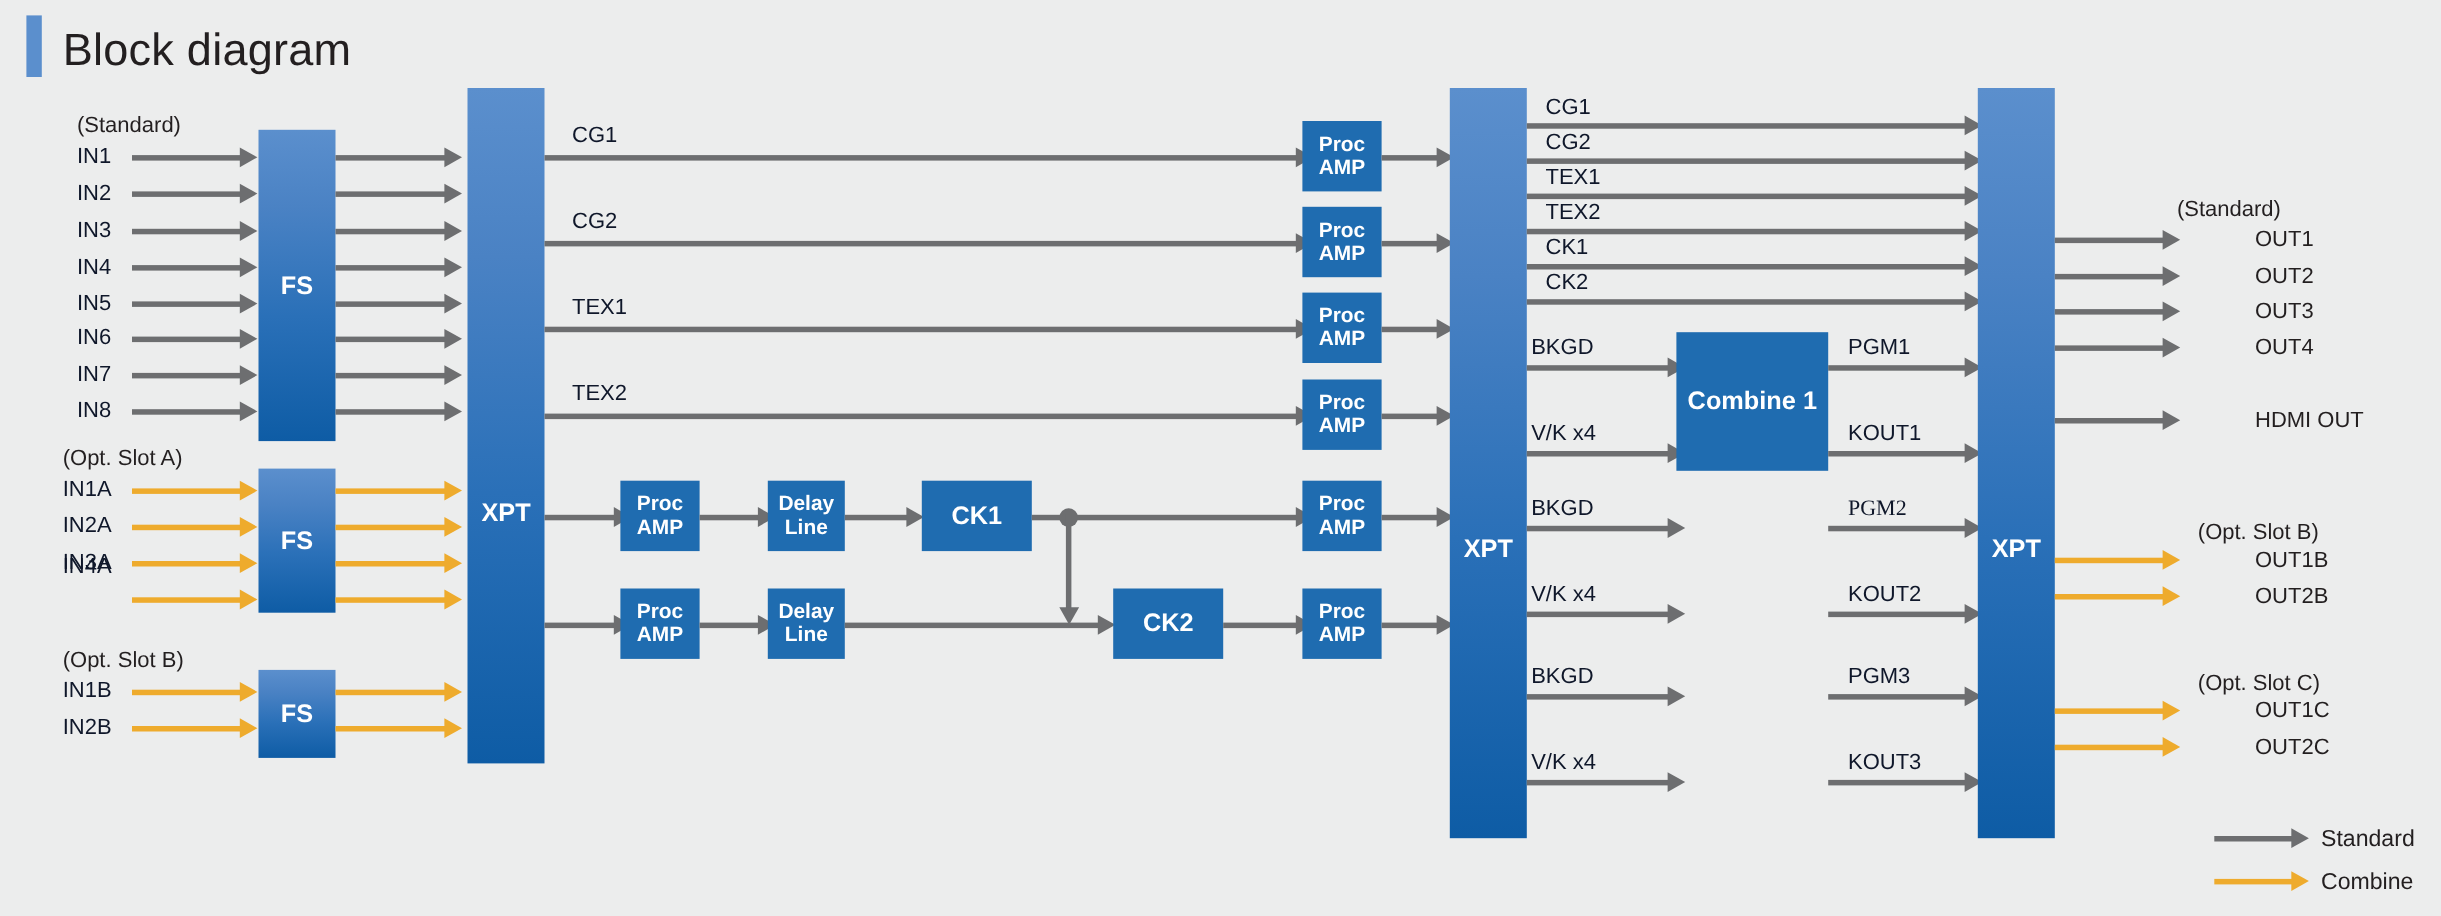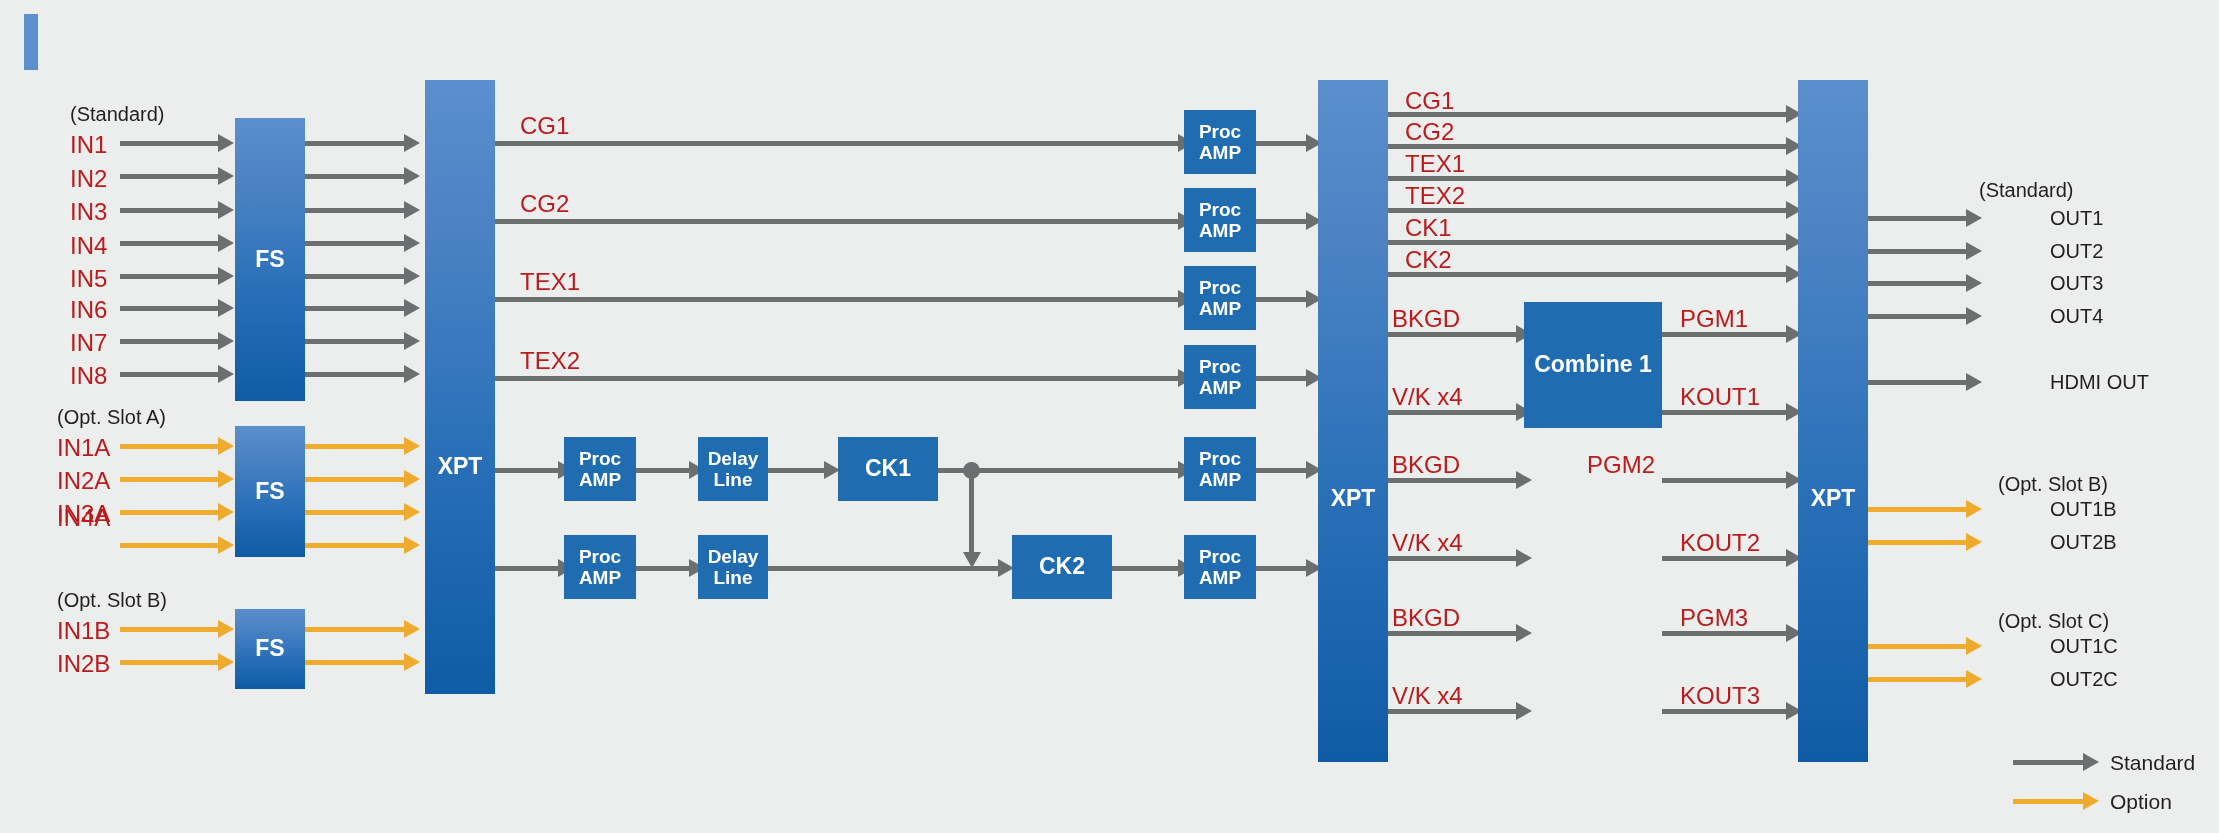--- a/index.html
+++ b/index.html
@@ -30,21 +30,21 @@
   .blk-solid{background:#1f6cb0;}
   .blk span{display:block;}
 
   .fs-label{font-size:23px;font-weight:bold;}
   .xpt-label{font-size:23px;font-weight:bold;}
   .small-blk{font-size:19px;font-weight:bold;}
   .ck-blk{font-size:23px;font-weight:bold;}
   .comb-blk{font-size:23px;font-weight:bold;}
 
   
-  .lbl{position:absolute;font-size:24px;color:#b91c1c;white-space:nowrap;}
+  .lbl{position:absolute;font-size:20px;color:#0f172a;white-space:nowrap;}
   .lbl-grp{position:absolute;font-size:20px;color:#231f20;white-space:nowrap;}
   .lbl-r{position:absolute;font-size:20px;color:#231f20;white-space:nowrap;}
 
   
   .line{position:absolute;height:5px;}
   .line.std{background:#6d6e70;}
   .line.opt{background:#eeab2d;}
 
   .arrow{position:absolute;width:0;height:0;
          border-top:9px solid transparent;border-bottom:9px solid transparent;}
@@ -57,20 +57,21 @@
          border-top:16px solid #6d6e70;}
   .dot{position:absolute;width:17px;height:17px;border-radius:50%;background:#6d6e70;}
   .legend-text{position:absolute;font-size:21px;color:#231f20;white-space:nowrap;}
 </style>
 </head>
 <body>
 
 <div id="stage">
 
   <div class="title-bar"></div>
+  <div class="title-text">Block diagram</div>
 
   <div class="lbl-grp" style="left:70px;top:103px;">(Standard)</div>
 
   <div class="lbl" style="left:70px;top:131px;">IN1</div>
   <div class="lbl" style="left:70px;top:165px;">IN2</div>
   <div class="lbl" style="left:70px;top:198px;">IN3</div>
   <div class="lbl" style="left:70px;top:232px;">IN4</div>
   <div class="lbl" style="left:70px;top:265px;">IN5</div>
   <div class="lbl" style="left:70px;top:296px;">IN6</div>
   <div class="lbl" style="left:70px;top:329px;">IN7</div>
@@ -325,21 +326,21 @@
 
   <div class="lbl" style="left:1392px;top:451px;">BKGD</div>
   <div class="line std" style="left:1388px;top:478px;width:130px;"></div>
   <div class="arrow std" style="left:1516px;top:471px;"></div>
 
   <div class="lbl" style="left:1392px;top:529px;">V/K x4</div>
   <div class="line std" style="left:1388px;top:556px;width:130px;"></div>
   <div class="arrow std" style="left:1516px;top:549px;"></div>
 
 
-  <div class="lbl" style="left:1587px;top:451px;">PGM2</div>
+  <div class="lbl" style="left:1680px;top:451px;font-family:Liberation Serif, serif;">PGM2</div>
   <div class="line std" style="left:1662px;top:478px;width:126px;"></div>
   <div class="arrow std" style="left:1786px;top:471px;"></div>
 
   <div class="lbl" style="left:1680px;top:529px;">KOUT2</div>
   <div class="line std" style="left:1662px;top:556px;width:126px;"></div>
   <div class="arrow std" style="left:1786px;top:549px;"></div>
 
   <div class="lbl" style="left:1392px;top:604px;">BKGD</div>
   <div class="line std" style="left:1388px;top:631px;width:130px;"></div>
   <div class="arrow std" style="left:1516px;top:624px;"></div>
@@ -402,15 +403,15 @@
   <div class="line opt" style="left:1868px;top:677px;width:100px;"></div>
   <div class="arrow opt" style="left:1966px;top:670px;"></div>
   <div class="lbl-r" style="left:2050px;top:668px;">OUT2C</div>
 
   <div class="line std" style="left:2013px;top:760px;width:72px;"></div>
   <div class="arrow std" style="left:2083px;top:753px;"></div>
   <div class="legend-text" style="left:2110px;top:751px;">Standard</div>
 
   <div class="line opt" style="left:2013px;top:799px;width:72px;"></div>
   <div class="arrow opt" style="left:2083px;top:792px;"></div>
-  <div class="legend-text" style="left:2110px;top:790px;">Option</div>
+  <div class="legend-text" style="left:2110px;top:790px;">Combine</div>
 
 </div>
 
 </body></html>

